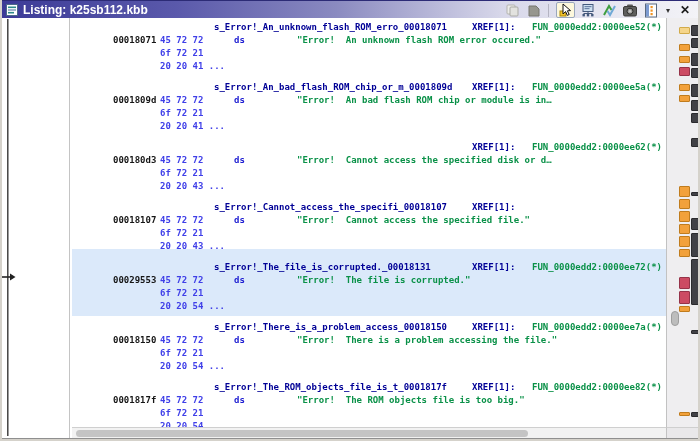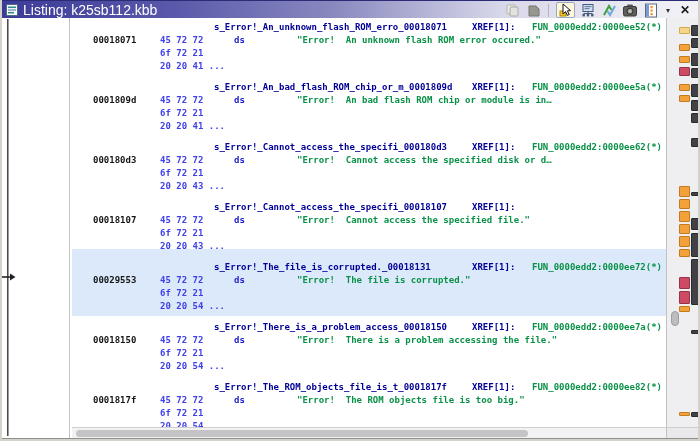--- a/index.html
+++ b/index.html
@@ -11,21 +11,21 @@
   }
   
   .titlebar{
     position:absolute;left:0;top:0;width:100%;height:18px;
     background:linear-gradient(90deg,#3c3b97 0%,#5a59ab 25%,#8a8ac0 48%,#d8d8ea 72%,#f3f3f7 100%);
     border-top:1px solid #2c2b76;
   }
   .title-icon{position:absolute;left:4px;top:3px;width:12px;height:12px;}
   .title-text{
     position:absolute;left:21px;top:0;height:18px;line-height:18px;
-    color:#ffffff;font-size:14px;font-weight:normal;white-space:pre;
+    color:#ffffff;font-size:12px;font-weight:bold;white-space:pre;
   }
   .toolbar{position:absolute;right:5px;top:1px;height:16px;display:flex;align-items:center;gap:5px;}
   .tb-icon{width:16px;height:15px;display:flex;align-items:center;justify-content:center;}
   .tb-sep{width:1px;height:13px;background:#b4b4c2;margin:0 2px;}
   .tb-btn{
     width:19px;height:16px;display:flex;align-items:center;justify-content:center;
     background:#fdf8dd;border:1px solid #9aa7bd;border-radius:2px;
   }
   .tb-caret{font-size:8px;color:#333;width:8px;}
   .tb-close{font-size:12px;font-weight:bold;color:#1c1c1c;line-height:15px;}
@@ -42,21 +42,21 @@
     font-family:"DejaVu Sans Mono","Liberation Mono",monospace;font-size:9px;font-weight:bold;
   }
   .highlight-row{position:absolute;left:0;top:231px;width:594px;height:67px;background:var(--c-highlight);}
   .entry{position:absolute;left:0;width:594px;height:60px;}
   .line{position:absolute;left:0;width:594px;height:13px;line-height:13px;}
   .line.l1{top:0;} .line.l2{top:13px;} .line.l3{top:26px;} .line.l4{top:39px;}
   .f{position:absolute;white-space:pre;top:0;}
   .f.label{left:142px;color:var(--c-label);}
   .f.xref{left:400px;color:var(--c-xref);}
   .f.xreft{left:460px;color:var(--c-xref_target);text-align:center;}
-  .f.addr{left:21px;color:var(--c-address);}
+  .f.addr{left:41px;color:var(--c-address);}
   .f.bytes{left:88px;color:var(--c-bytes);}
   .f.mnem{left:162px;color:var(--c-mnemonic);}
   .f.oper{left:225px;color:var(--c-string);}
   
   .right-margin{
     position:absolute;left:664px;top:18px;width:34px;height:409px;
     background:#efeef0;border-left:1px solid #c2c2c2;
   }
   .vthumb{position:absolute;background:#bdbdbd;border:1px solid #9e9e9e;border-radius:4px;}
   .marker{position:absolute;border-radius:1px;}
@@ -190,21 +190,20 @@
     </div>
     <div class="line l3">
             <span class="f bytes b1">6f 72 21</span>
           </div>
     <div class="line l4">
             <span class="f bytes b2">20 20 41 ...</span>
           </div>
   </div>
         <div class="entry" style="top: 123px;">
     <div class="line l1">
-      <span class="f label">s_Error!_Cannot_access_the_specifi_000180d3</span>
       <span class="f xref">XREF[1]:</span>
       <span class="f xreft">FUN_0000edd2:0000ee62(*)</span>
     </div>
     <div class="line l2">
       <span class="f addr">000180d3</span>
       <span class="f bytes b0">45 72 72</span>
       <span class="f mnem">ds</span>
       <span class="f oper">"Error!  Cannot access the specified disk or d…</span>
     </div>
     <div class="line l3">

